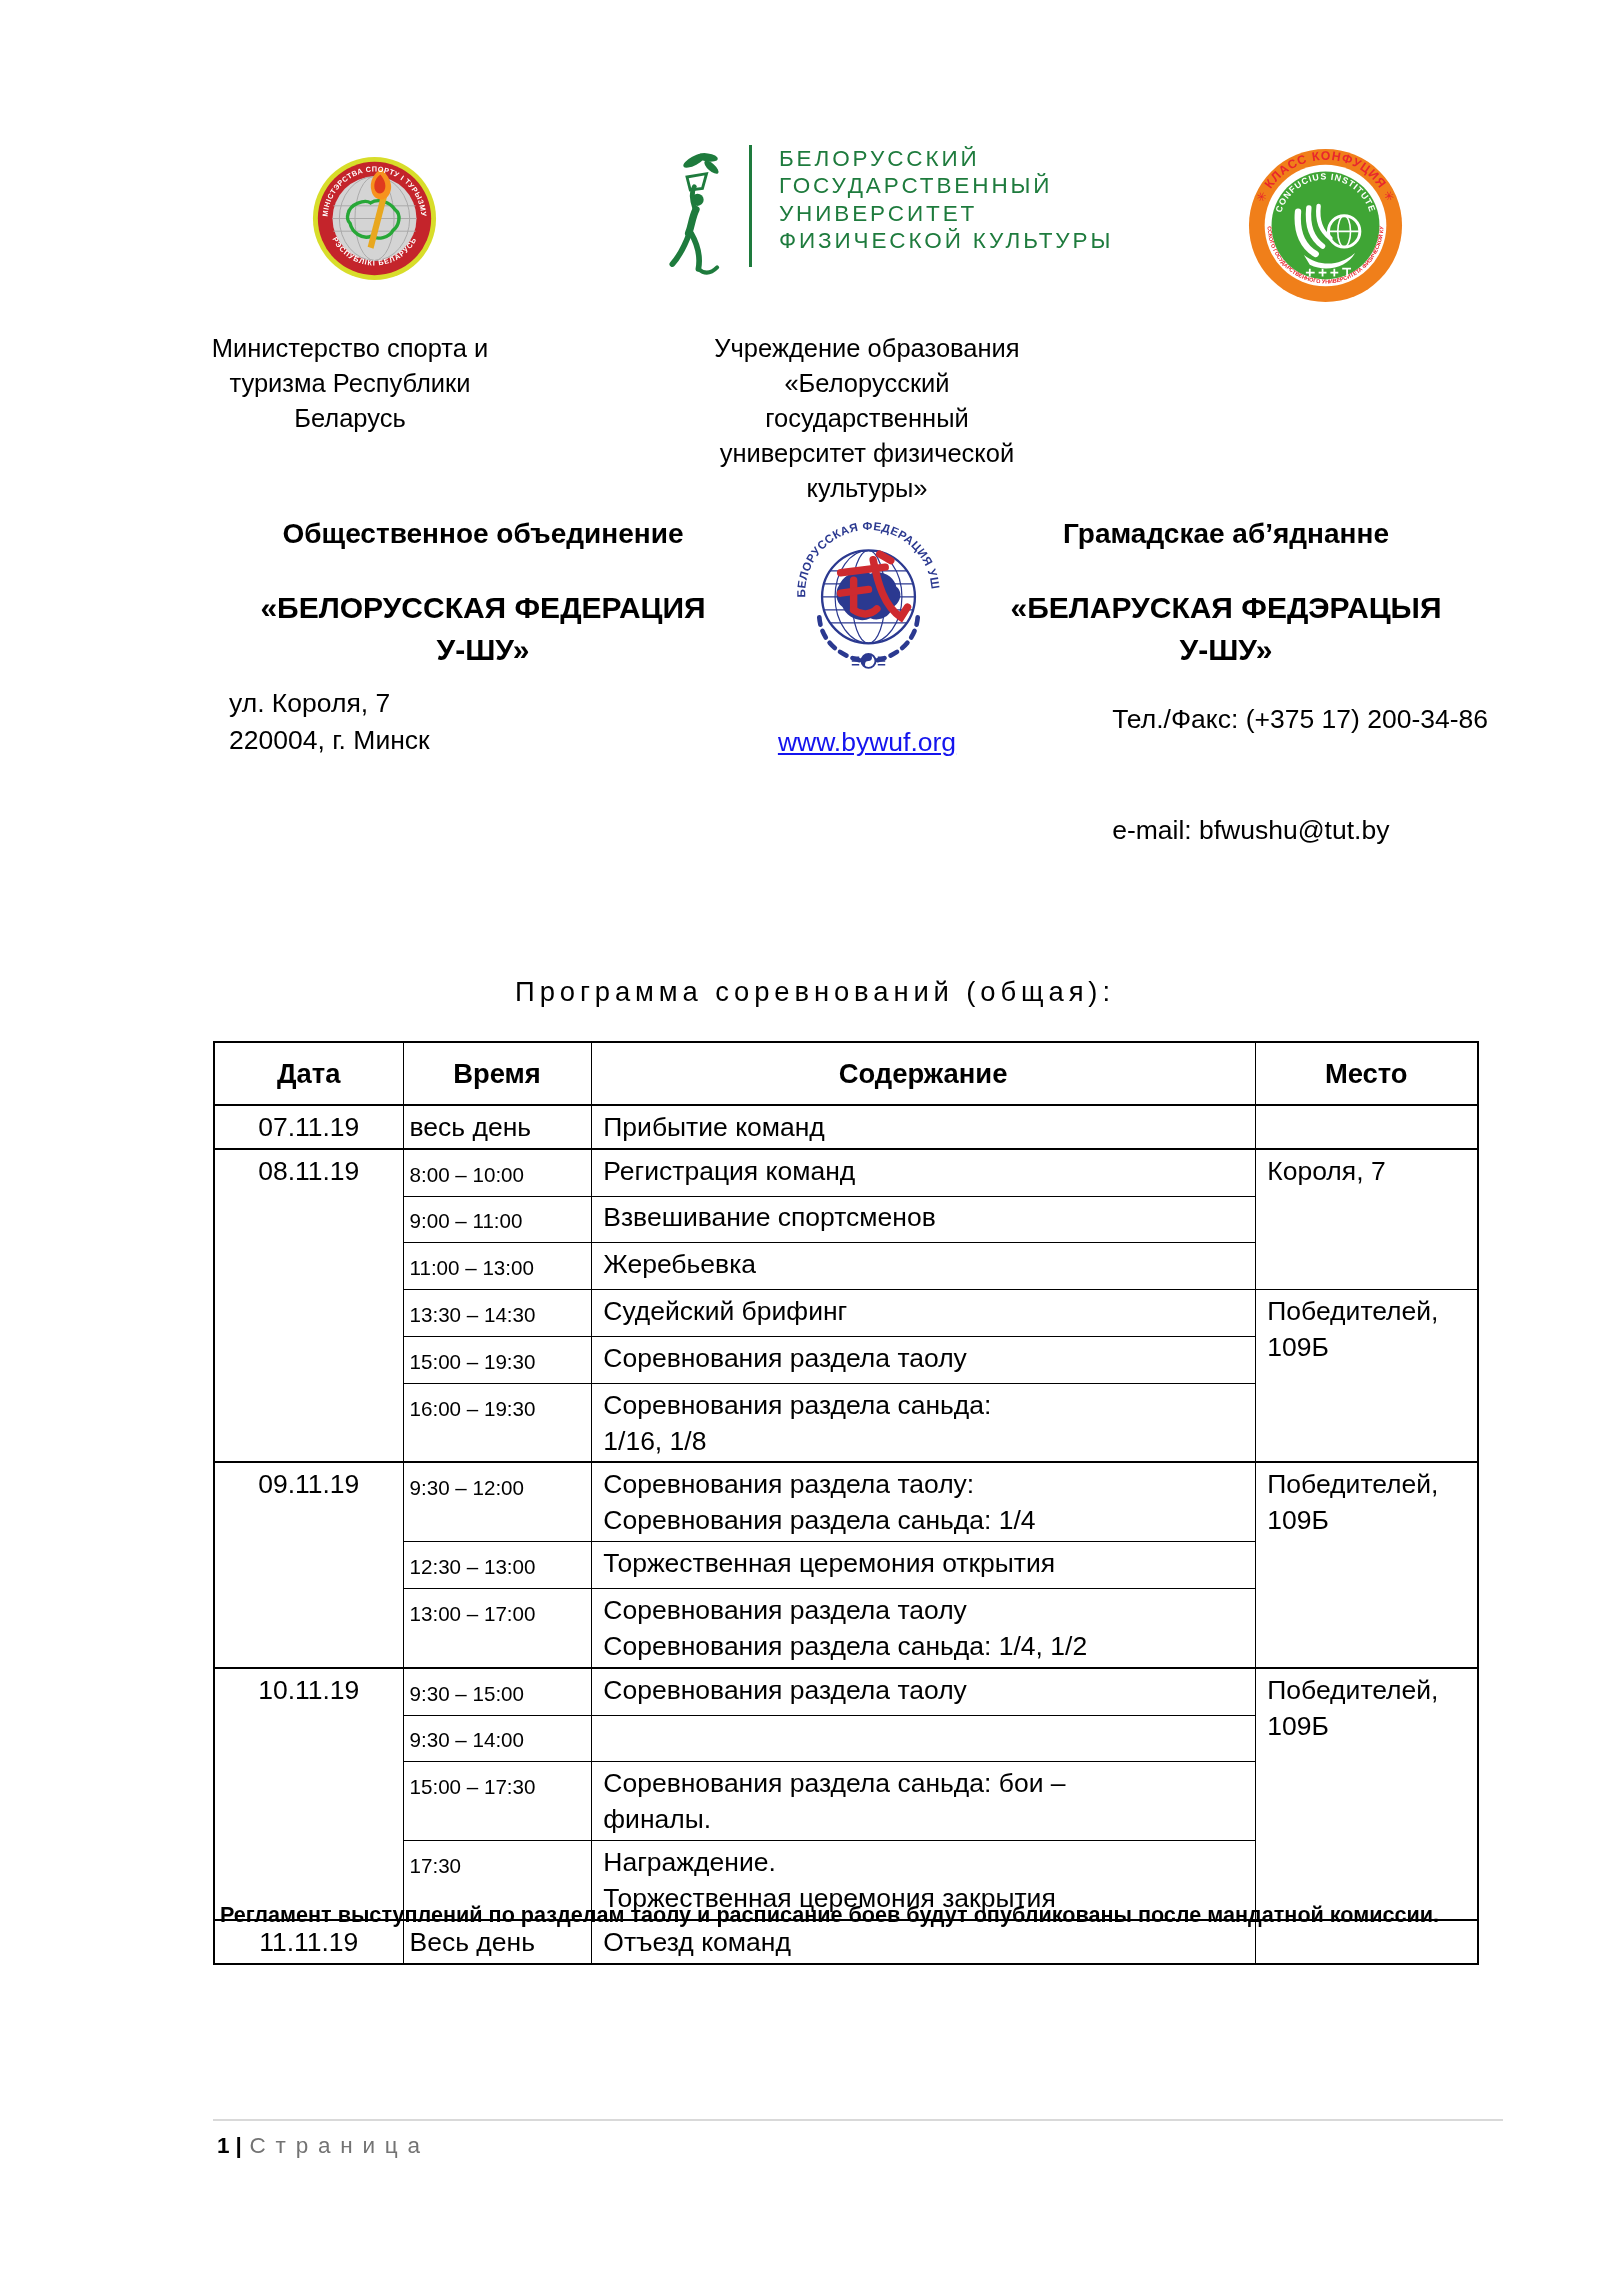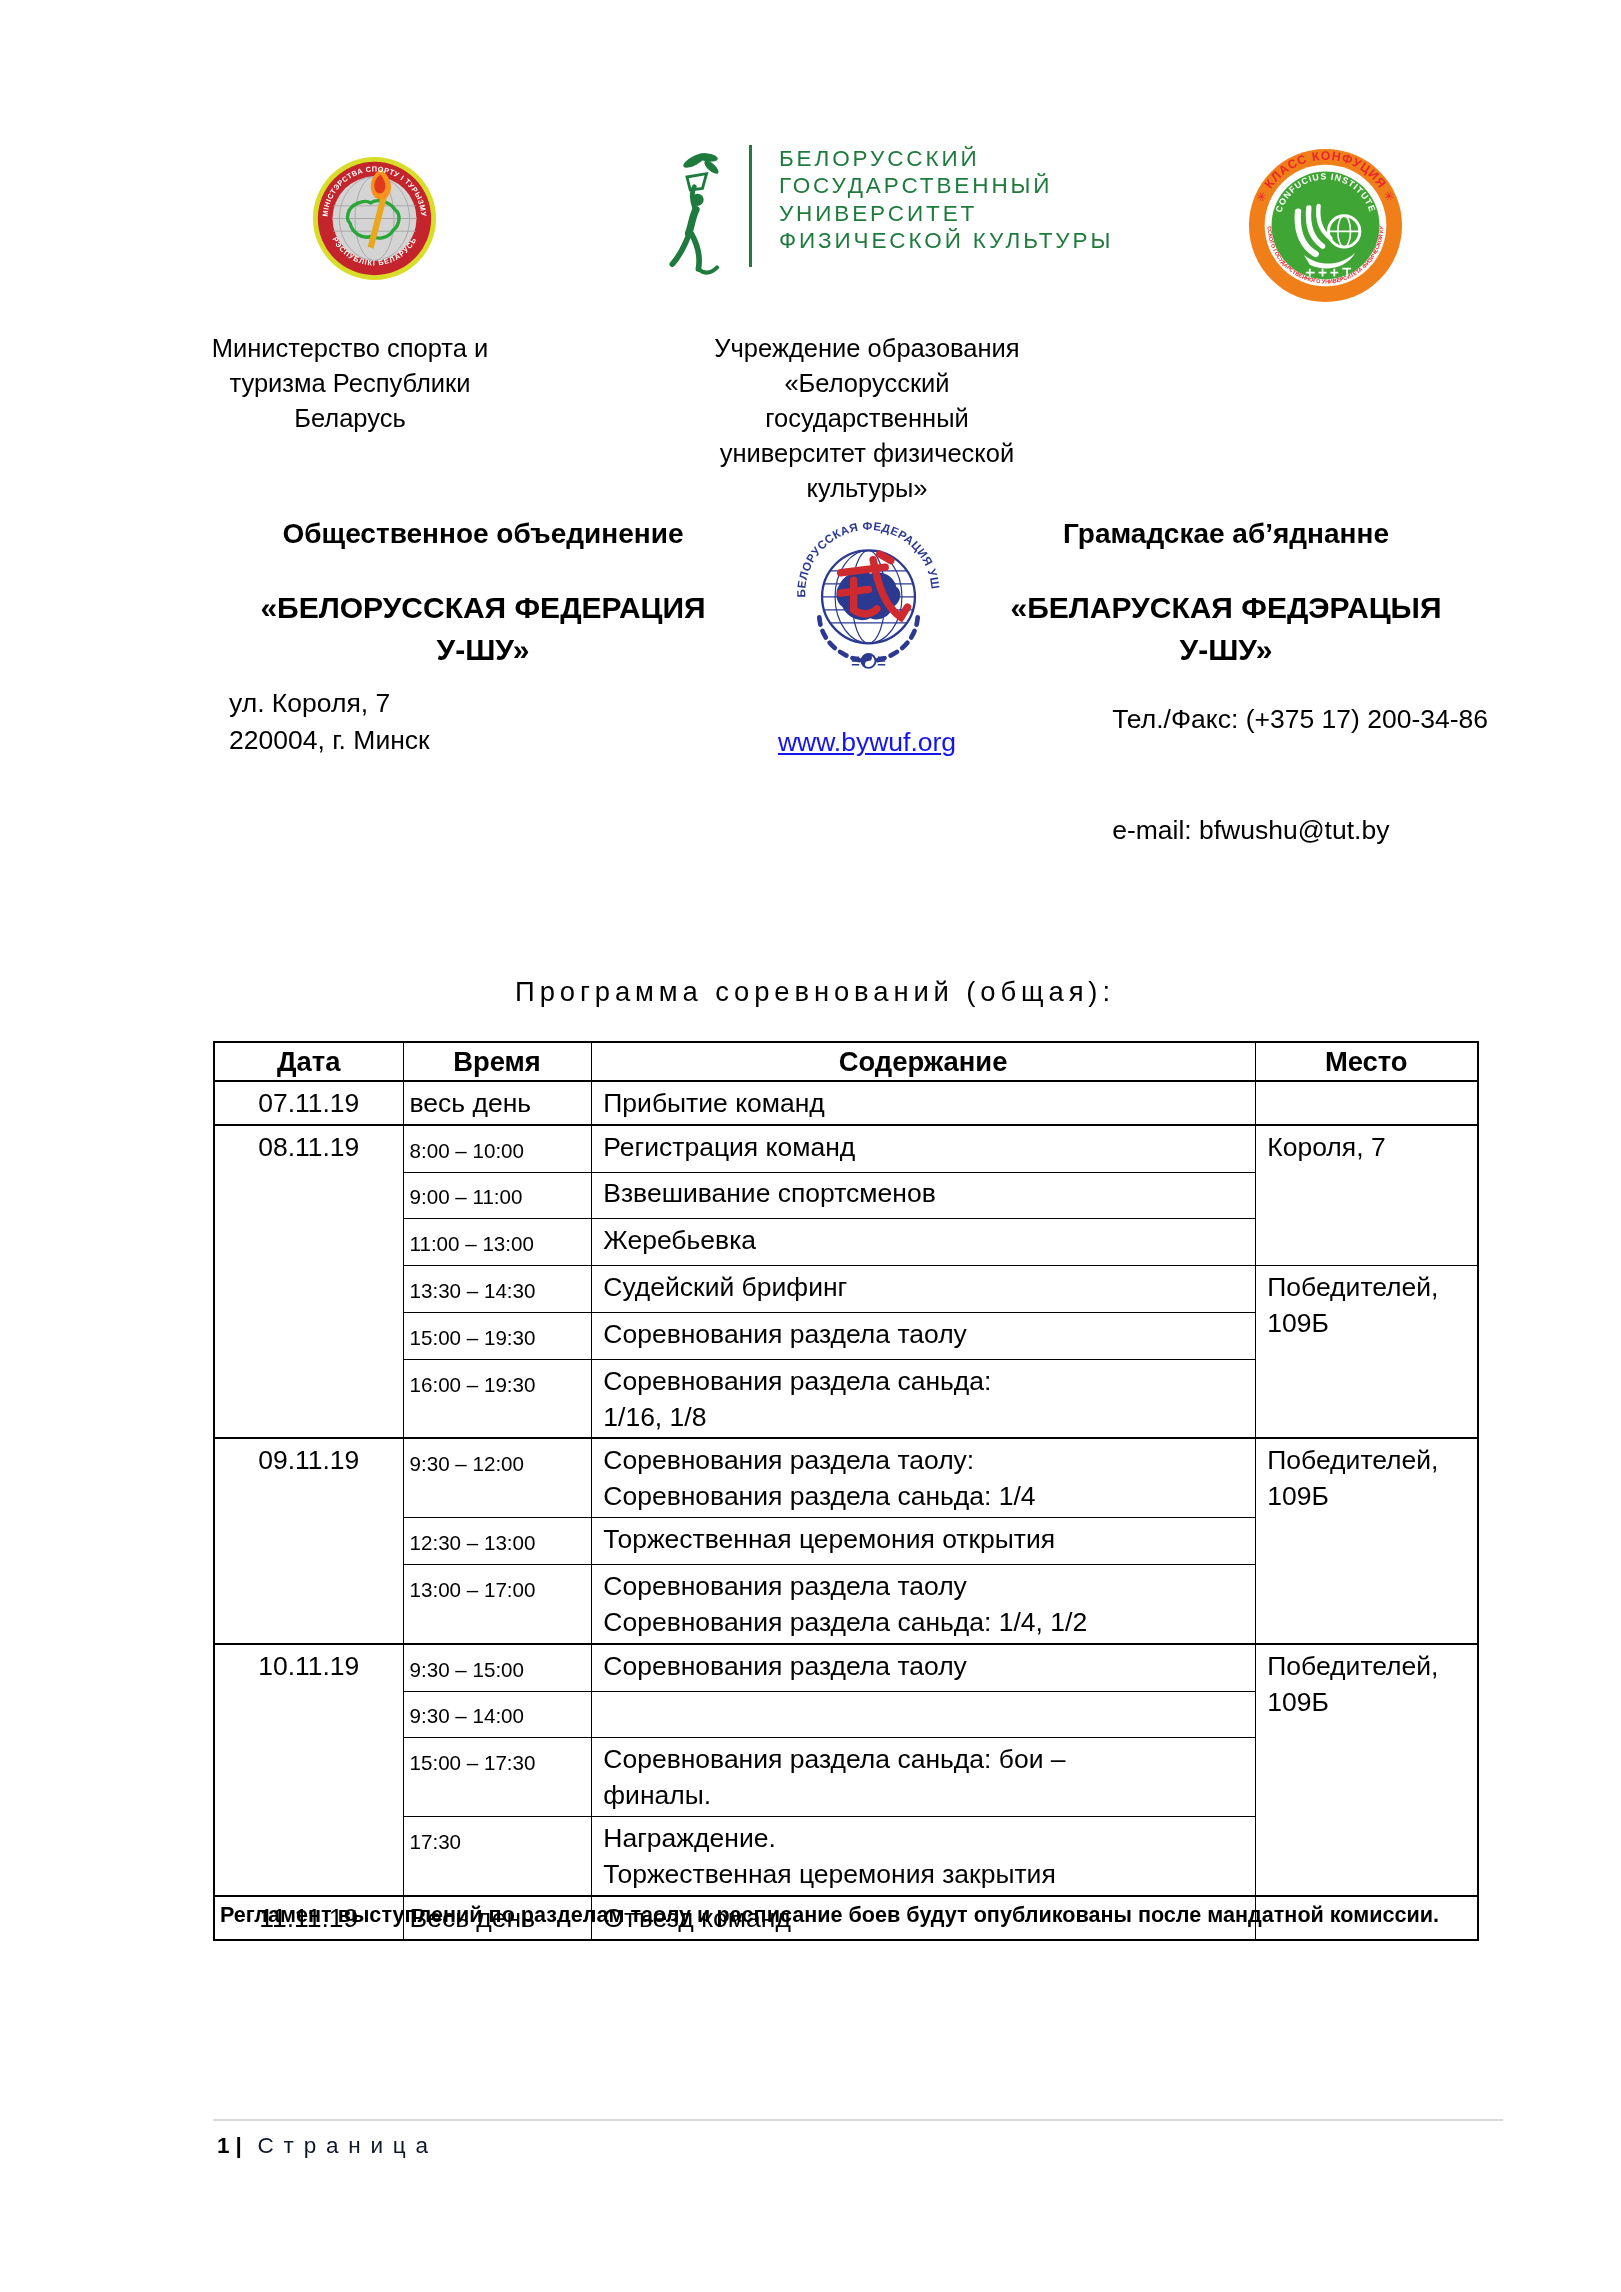--- a/index.html
+++ b/index.html
@@ -39,37 +39,37 @@
   
   .main-title{position:absolute;left:178px;top:815px;width:1274px;text-align:center;
               font-weight:bold;font-size:30px;line-height:55px;white-space:pre-line;}
   .program-heading{position:absolute;left:178px;top:976px;width:1274px;text-align:center;
               font-size:27.4px;letter-spacing:4.9px;}
 
   
   table.schedule{position:absolute;left:213px;top:1041px;border-collapse:collapse;
                  table-layout:fixed;width:1264px;border:2px solid #000;}
   .schedule th{border:1px solid #000;border-top-width:2px;border-bottom:2.9px solid #000;
-               font-size:27.4px;font-weight:bold;padding:2px 2px;height:33px;}
+               font-size:27.4px;font-weight:bold;padding:14px 2px;height:33px;}
   .schedule td{border:1px solid #000;font-size:26.5px;vertical-align:top;
                padding:2.9px 11.8px;height:35px;line-height:36px;}
   .schedule tr.group-start td{border-top-width:2px;}
   .schedule td.date{text-align:center;padding:2.9px 2px;}
   .schedule td.time{padding-left:6px;}
   .schedule td.time.small{font-size:20.6px;padding-top:6.9px;}
   .schedule td.content{white-space:pre-line;}
   .schedule td.place{white-space:pre-line;}
 
   
   .note{position:absolute;left:220px;top:1902px;width:1284px;font-weight:bold;font-size:21.6px;}
   .footer-line{position:absolute;left:213px;top:2119px;width:1290px;border-top:2.9px solid #D9D9D9;}
   .footer-text{position:absolute;left:217px;top:2133px;font-size:22.5px;}
   .footer-text .num{font-weight:bold;}
   .footer-text .bar{font-weight:bold;margin:0 7.8px 0 5.9px;}
-  .footer-text .lbl{color:#0f172a;letter-spacing:9.8px;margin-left:8px;}
+  .footer-text .lbl{color:#737373;letter-spacing:9.8px;}
 </style>
 </head>
 <body>
 
 <div class="page">
 
   <div class="logo" id="logo-ministry">
     <svg width="127" height="127" viewBox="0 0 130 130">
       <circle cx="65" cy="65" r="63" fill="#D8DD2A"></circle>
       <circle cx="65" cy="65" r="58" fill="#C4242B"></circle>

